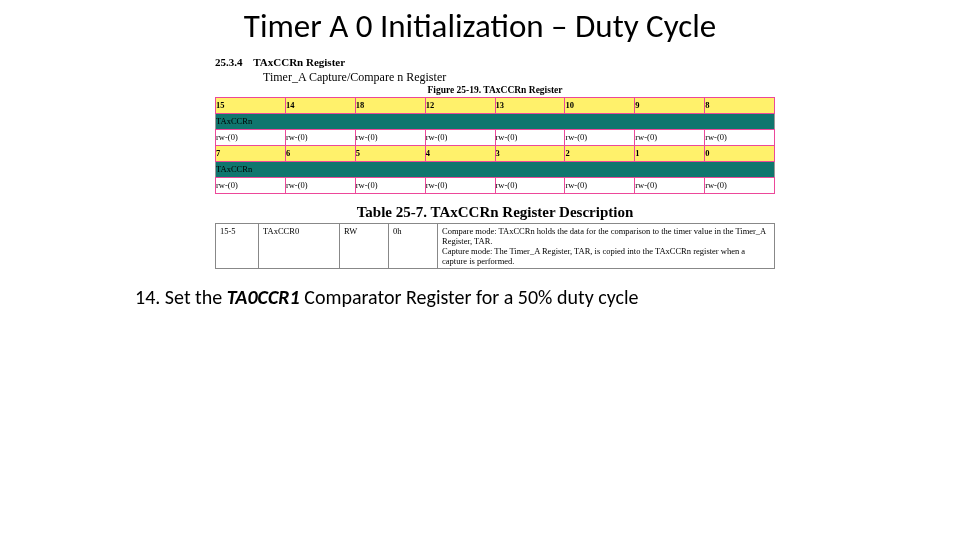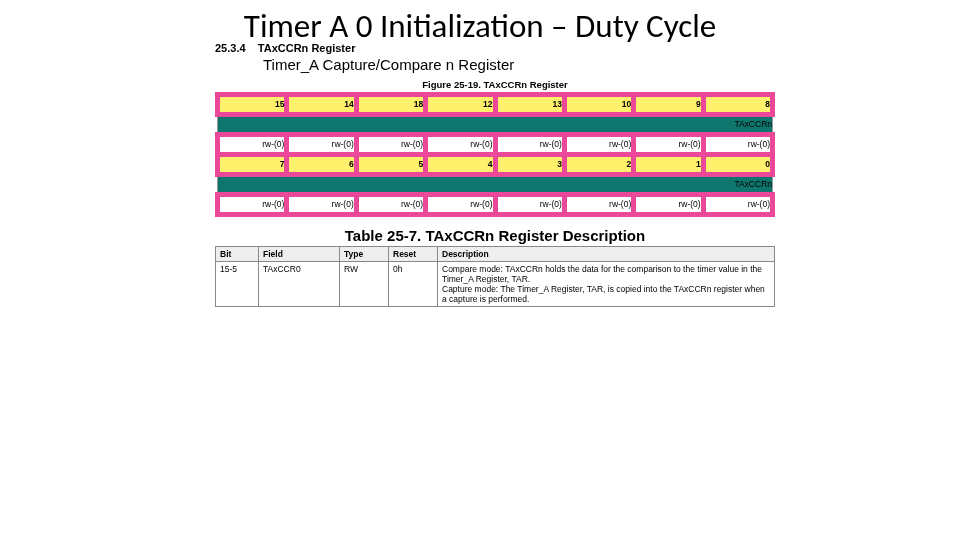--- a/index.html
+++ b/index.html
@@ -22,50 +22,49 @@
     left: 0;
     right: 0;
     text-align: center;
     font-size: 33px;
     font-weight: 400;
     color: #000;
   }
   .figure-box {
     position: absolute;
     left: 215px;
-    top: 42px;
+    top: 56px;
     width: 560px;
-    font-family: Liberation Sans, sans-serif;
+    font-family: Liberation Serif, serif;
     font-size: 9px;
     color: #000;
   }
   .sec-heading {
     font-weight: bold;
     font-size: 11px;
     margin-bottom: 2px;
   }
   .sec-sub {
-    font-size: 15px;
+    font-size: 12px;
     margin-left: 48px;
-    margin-bottom: 6px;
   }
   .fig-caption {
     text-align: center;
     font-weight: bold;
     font-size: 9.5px;
     margin: 0 0 2px 0;
   }
   table.bits {
     border-collapse: collapse;
     width: 100%;
     table-layout: fixed;
   }
   table.bits td {
-    border: 5px solid #ec4899;
-    text-align: right;
+    border: 1px solid #ec4899;
+    text-align: left;
     font-size: 8.5px;
     padding: 2px 0;
     height: 11px;
     line-height: 11px;
   }
   table.bits tr.hdr td {
     background: #fff16b;
     font-weight: bold;
   }
   table.bits tr.label td {
@@ -176,35 +175,32 @@
         <td>rw-(0)</td>
         <td>rw-(0)</td>
       </tr>
     </tbody>
       </table>
 
     <div class="tbl-caption">Table 25-7. TAxCCRn Register Description</div>
 
     <table class="desc">
       <tbody>
-          <tr>
-        <th>Bit</th>
-        <th>Field</th>
-        <th>Type</th>
-        <th>Reset</th>
-        <th>Description</th>
-      </tr>
       <tr>
         <td class="bit">15-5</td>
         <td class="field">TAxCCR0</td>
         <td class="type">RW</td>
         <td class="reset">0h</td>
         <td>
           <span>Compare mode: TAxCCRn holds the data for the comparison to the timer value in the Timer_A Register, TAR.</span><br>
           <span>Capture mode: The Timer_A Register, TAR, is copied into the TAxCCRn register when a capture is performed.</span>
         </td>
       </tr>
     </tbody>
       </table>
   </div>
 
+  <div class="instruction">
+    <span>14.</span>
+    <span>Set the </span><span class="reg">TA0CCR1</span><span>  Comparator Register for a 50% duty cycle</span>
+  </div>
 
 </div>
 
 </body></html>

